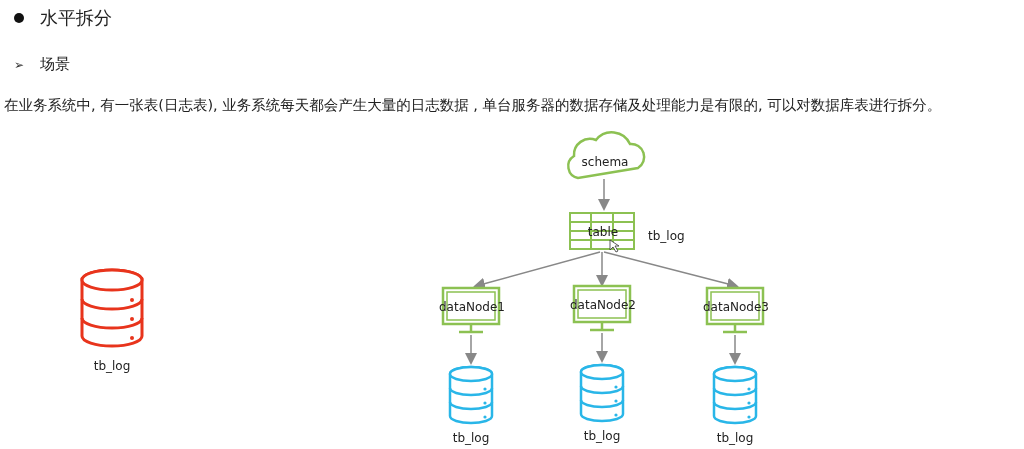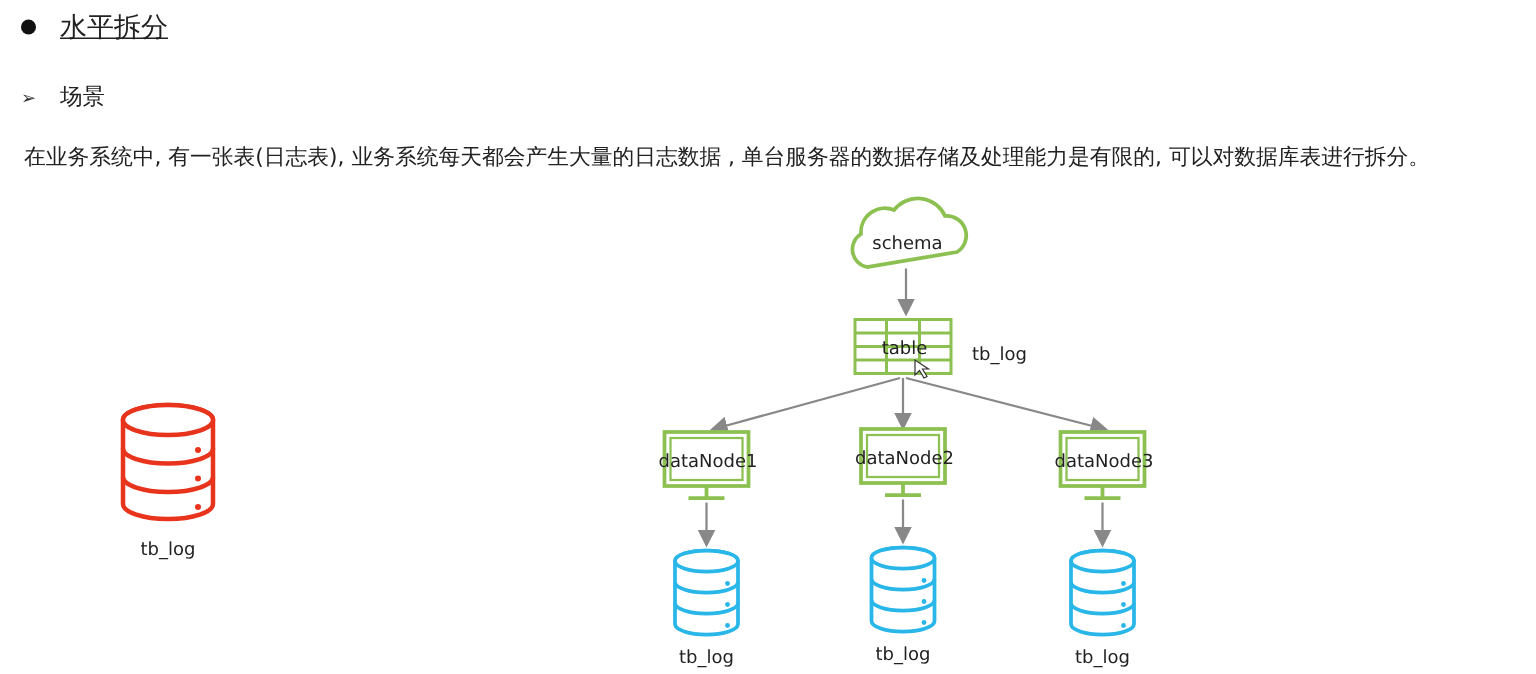--- a/index.html
+++ b/index.html
@@ -1,22 +1,22 @@
 <!DOCTYPE html>
 <html><head>
 <meta charset="utf-8">
 <style>
   html, body { margin:0; padding:0; background:#ffffff; }
   body { width:1024px; height:449px; position:relative; overflow:hidden;
          font-family:"DejaVu Sans", sans-serif; color:#222; }
-  .heading { position:absolute; left:14px; top:6px; font-size:18px; display:flex; align-items:center;text-decoration:underline; }
+  .heading { position:absolute; left:14px; top:6px; font-size:18px; display:flex; align-items:center; }
   .bullet { width:10px; height:10px; border-radius:50%; background:#111; display:inline-block; margin-right:16px; }
   .sub { position:absolute; left:14px; top:55px; font-size:15px; display:flex; align-items:center; }
   .arrow { font-size:12px; margin-right:16px; color:#333; }
-  .para { position:absolute; left:16px; top:92px; width:1000px; font-size:14.5px; line-height:27px; color:#222; }
+  .para { position:absolute; left:4px; top:92px; width:1000px; font-size:14.5px; line-height:27px; color:#222; }
   svg { position:absolute; left:0; top:0; }
   .lbl { font-family:"DejaVu Sans", sans-serif; font-size:12px; fill:#222; }
 </style>
 </head>
 <body>
 
 <div class="heading">
   <span class="bullet"></span>
   <span>水平拆分</span>
 </div>

